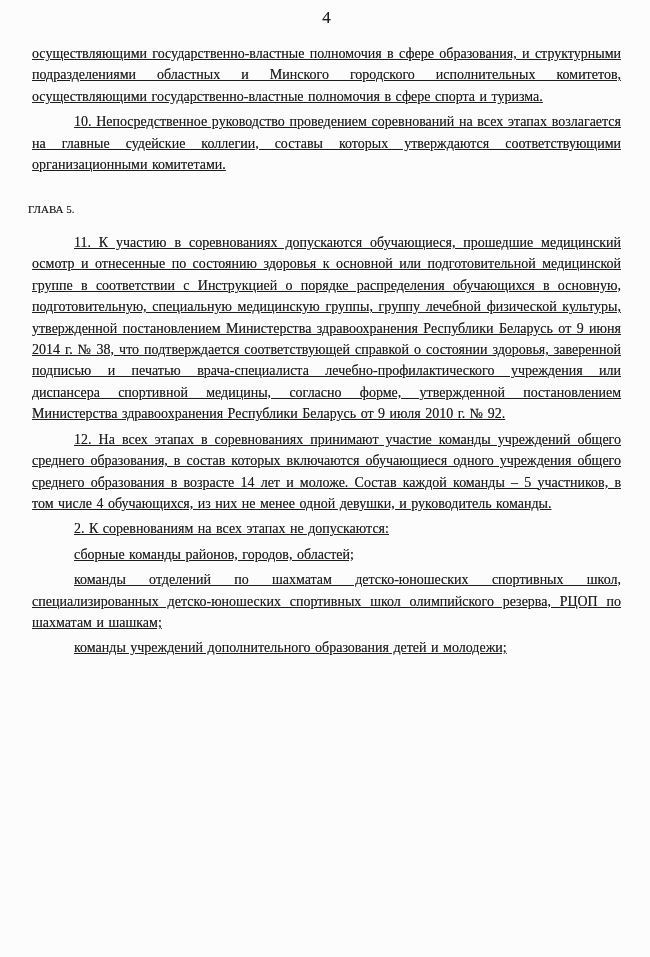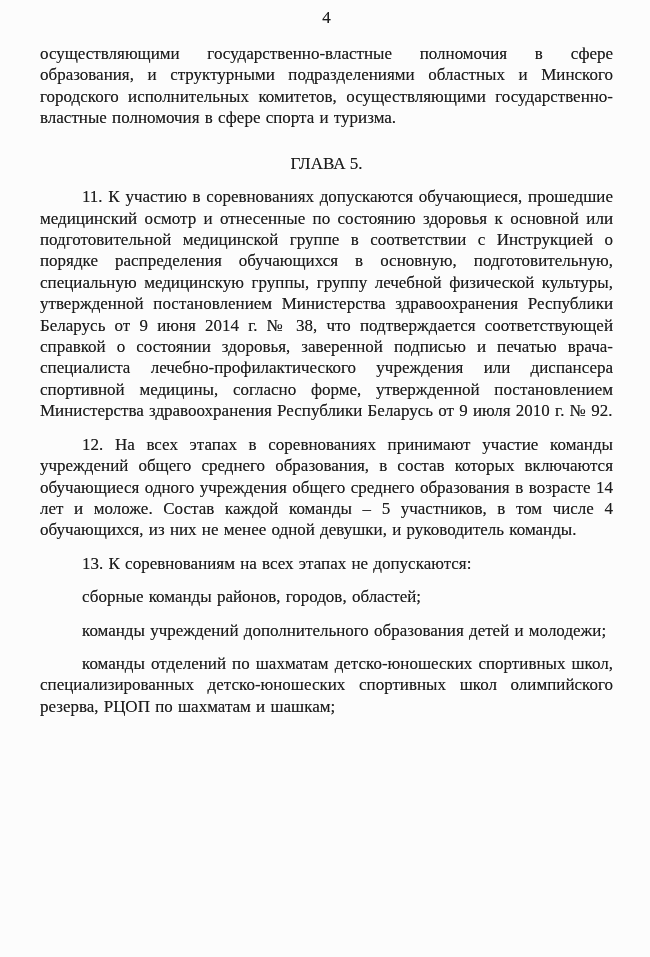--- a/index.html
+++ b/index.html
@@ -23,60 +23,61 @@
     background: #fcfcfc;
   }
   .page-number {
     text-align: center;
     font-size: 17px;
     line-height: 20px;
     margin-bottom: 15px;
     text-shadow: 0 0 0.3px rgba(20,20,20,0.55);
   }
   .para {
-    margin: 12px;
-    font-size: 17px;
+    margin: 4px;
+    font-size: 14px;
     line-height: 21.4px;
     text-align: justify;
     text-indent: 42px;
     word-spacing: 1px;
     text-shadow: 0 0 0.3px rgba(20,20,20,0.55);
+    text-decoration: underline;
   }
   .para.no-indent {
     text-indent: 0;
   }
   .chapter {
     margin: 24px 0 11px 0;
-    text-align: center;
-    font-size: 17px;
+    font-size: 11px;
     line-height: 21.6px;
     text-shadow: 0 0 0.3px rgba(20,20,20,0.55);
   }
 </style>
 </head>
 <body>
 
 <div class="page">
 
   <div class="page-number">4</div>
 
   <p class="para no-indent">осуществляющими государственно-властные полномочия в сфере образования, и структурными подразделениями областных и Минского городского исполнительных комитетов, осуществляющими государственно-властные полномочия в сфере спорта и туризма.</p>
 
+  <p class="para">10. Непосредственное руководство проведением соревнований на всех этапах возлагается на главные судейские коллегии, составы которых утверждаются соответствующими организационными комитетами.</p>
 
   <div class="chapter">
     <div>ГЛАВА 5.</div>
   </div>
 
   <p class="para">11. К участию в соревнованиях допускаются обучающиеся, прошедшие медицинский осмотр и отнесенные по состоянию здоровья к основной или подготовительной медицинской группе в соответствии с Инструкцией о порядке распределения обучающихся в основную, подготовительную, специальную медицинскую группы, группу лечебной физической культуры, утвержденной постановлением Министерства здравоохранения Республики Беларусь от 9 июня 2014 г. № 38, что подтверждается соответствующей справкой о состоянии здоровья, заверенной подписью и печатью врача-специалиста лечебно-профилактического учреждения или диспансера спортивной медицины, согласно форме, утвержденной постановлением Министерства здравоохранения Республики Беларусь от 9 июля 2010 г. № 92.</p>
 
   <p class="para">12. На всех этапах в соревнованиях принимают участие команды учреждений общего среднего образования, в состав которых включаются обучающиеся одного учреждения общего среднего образования в возрасте 14 лет и моложе. Состав каждой команды – 5 участников, в том числе 4 обучающихся, из них не менее одной девушки, и руководитель команды.</p>
 
-  <p class="para">13. К соревнованиям на всех этапах не допускаются:</p>
+  <p class="para">2. К соревнованиям на всех этапах не допускаются:</p>
 
   <p class="para">сборные команды районов, городов, областей;</p>
 
+  <p class="para">команды отделений по шахматам детско-юношеских спортивных школ, специализированных детско-юношеских спортивных школ олимпийского резерва, РЦОП по шахматам и шашкам;</p>
+
   <p class="para">команды учреждений дополнительного образования детей и молодежи;</p>
-
-  <p class="para">команды отделений по шахматам детско-юношеских спортивных школ, специализированных детско-юношеских спортивных школ олимпийского резерва, РЦОП по шахматам и шашкам;</p>
 
 
 
 </div>
 
 </body></html>

